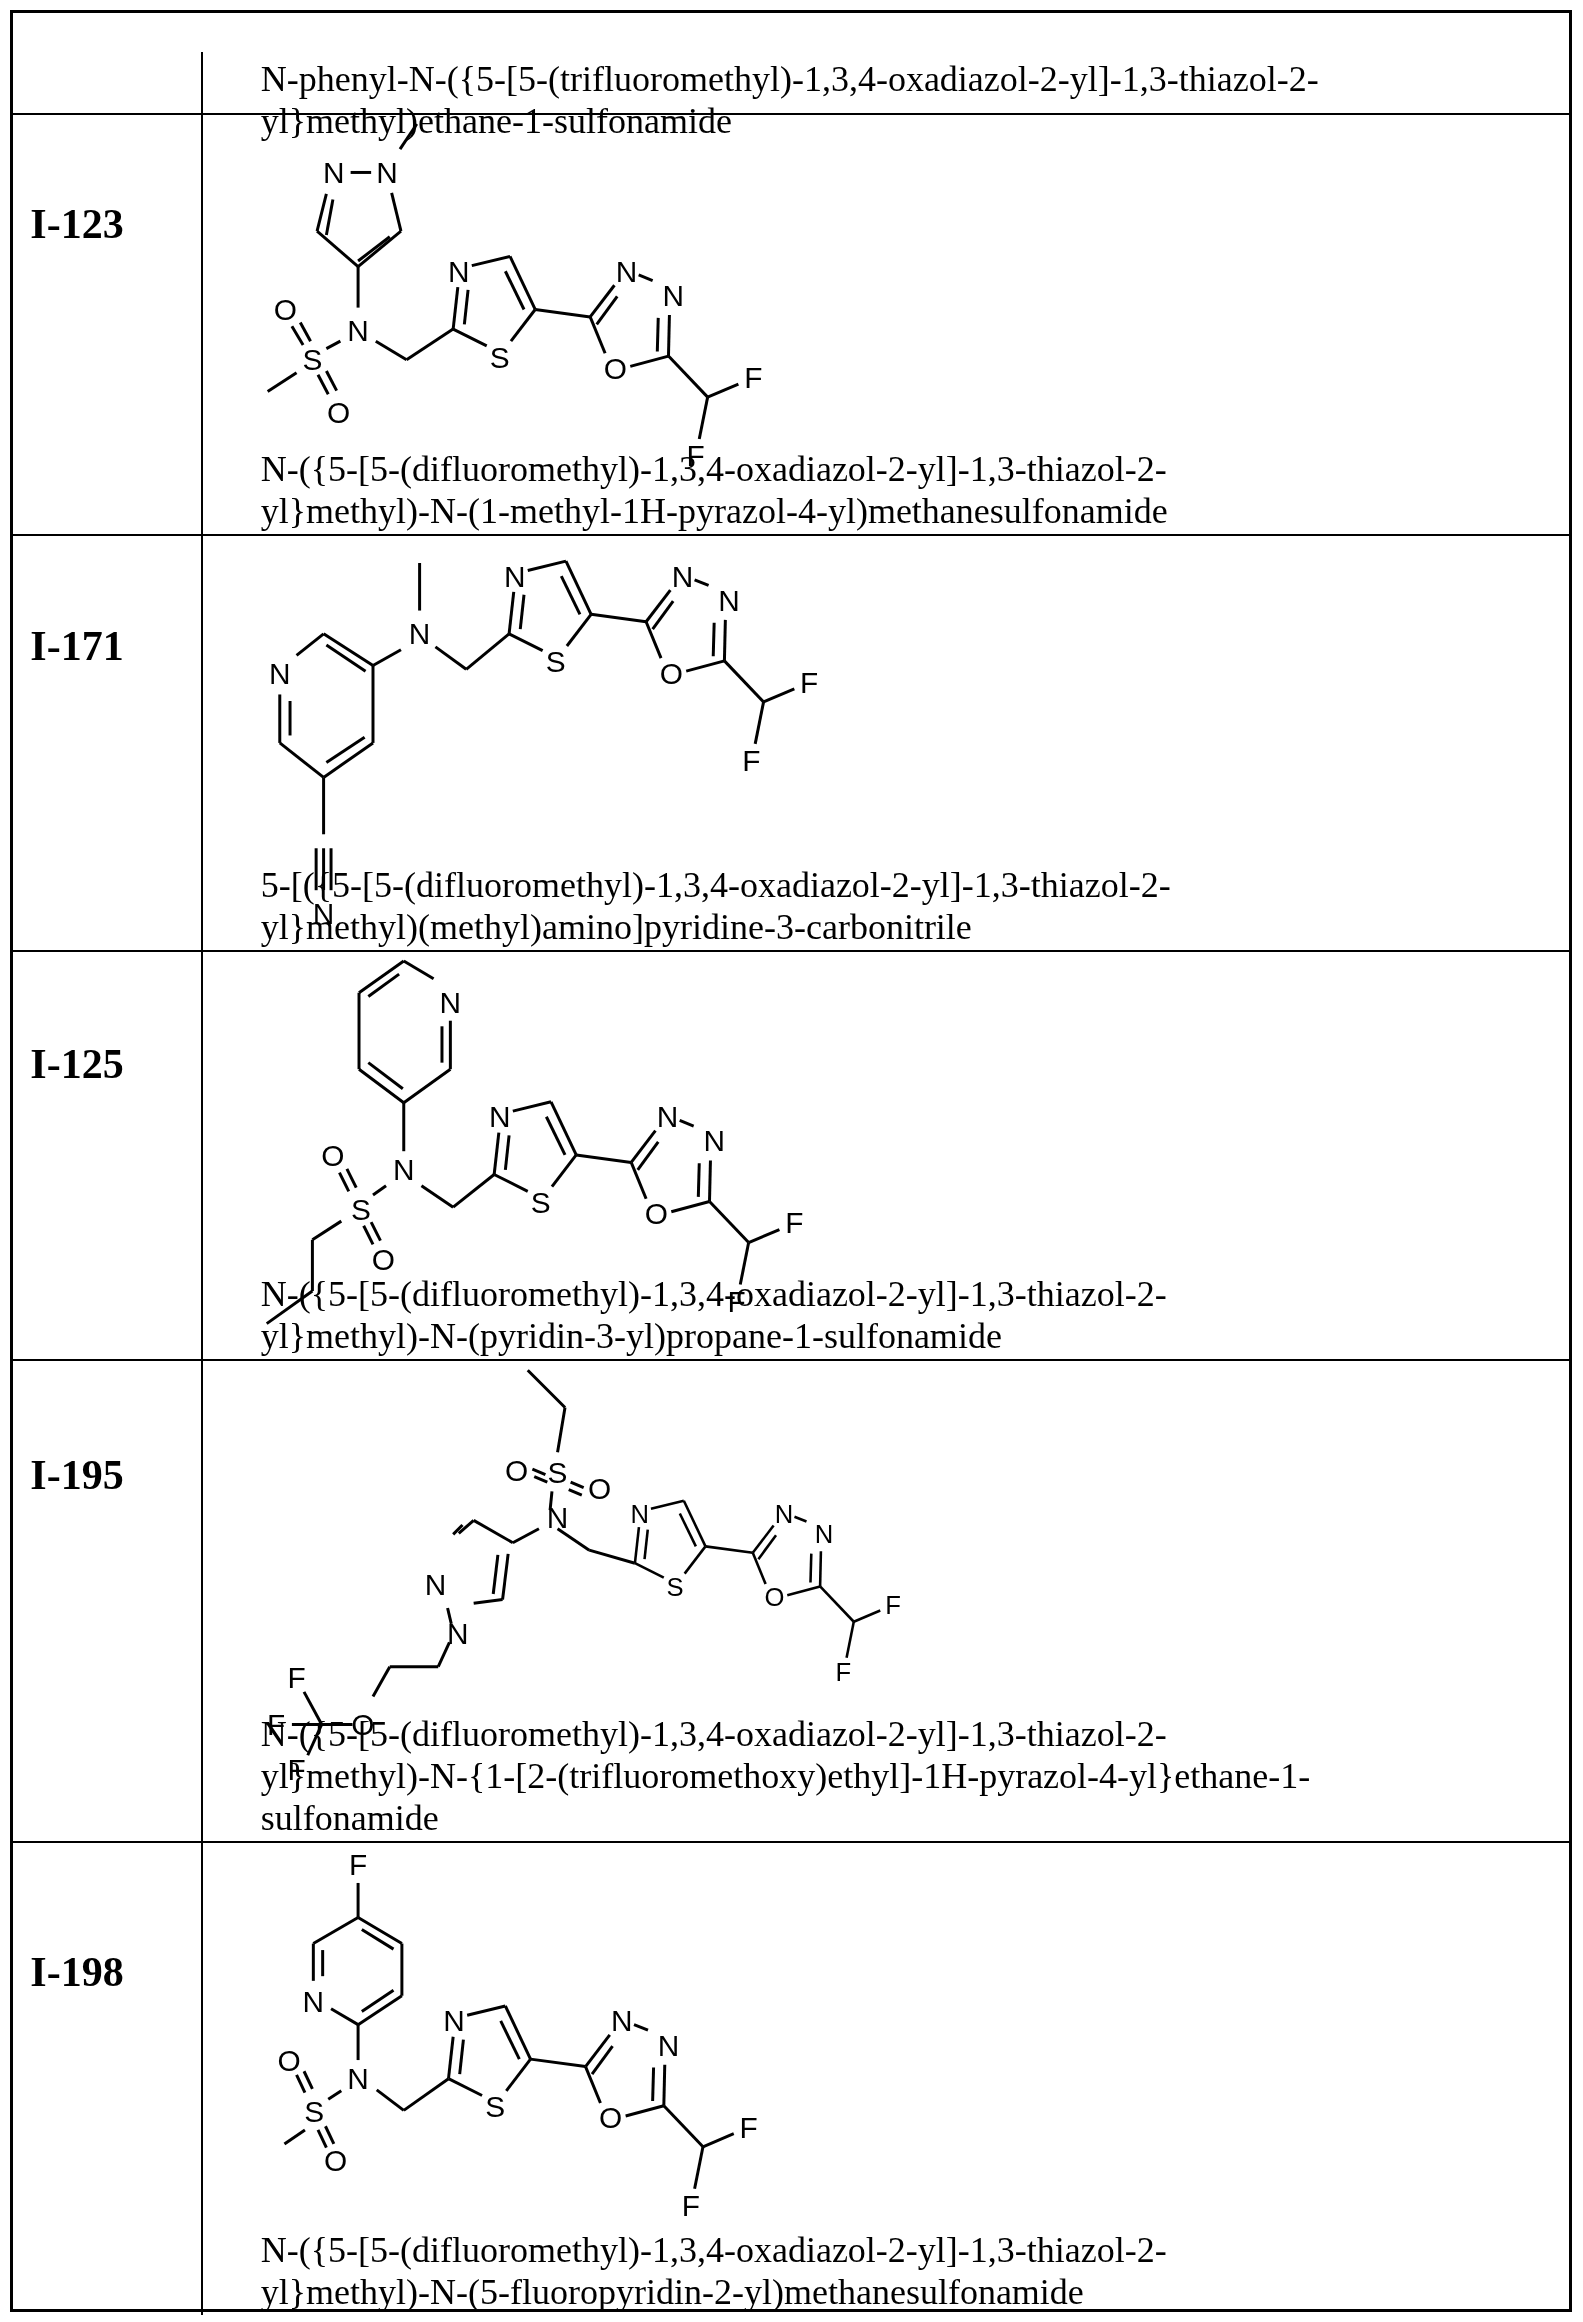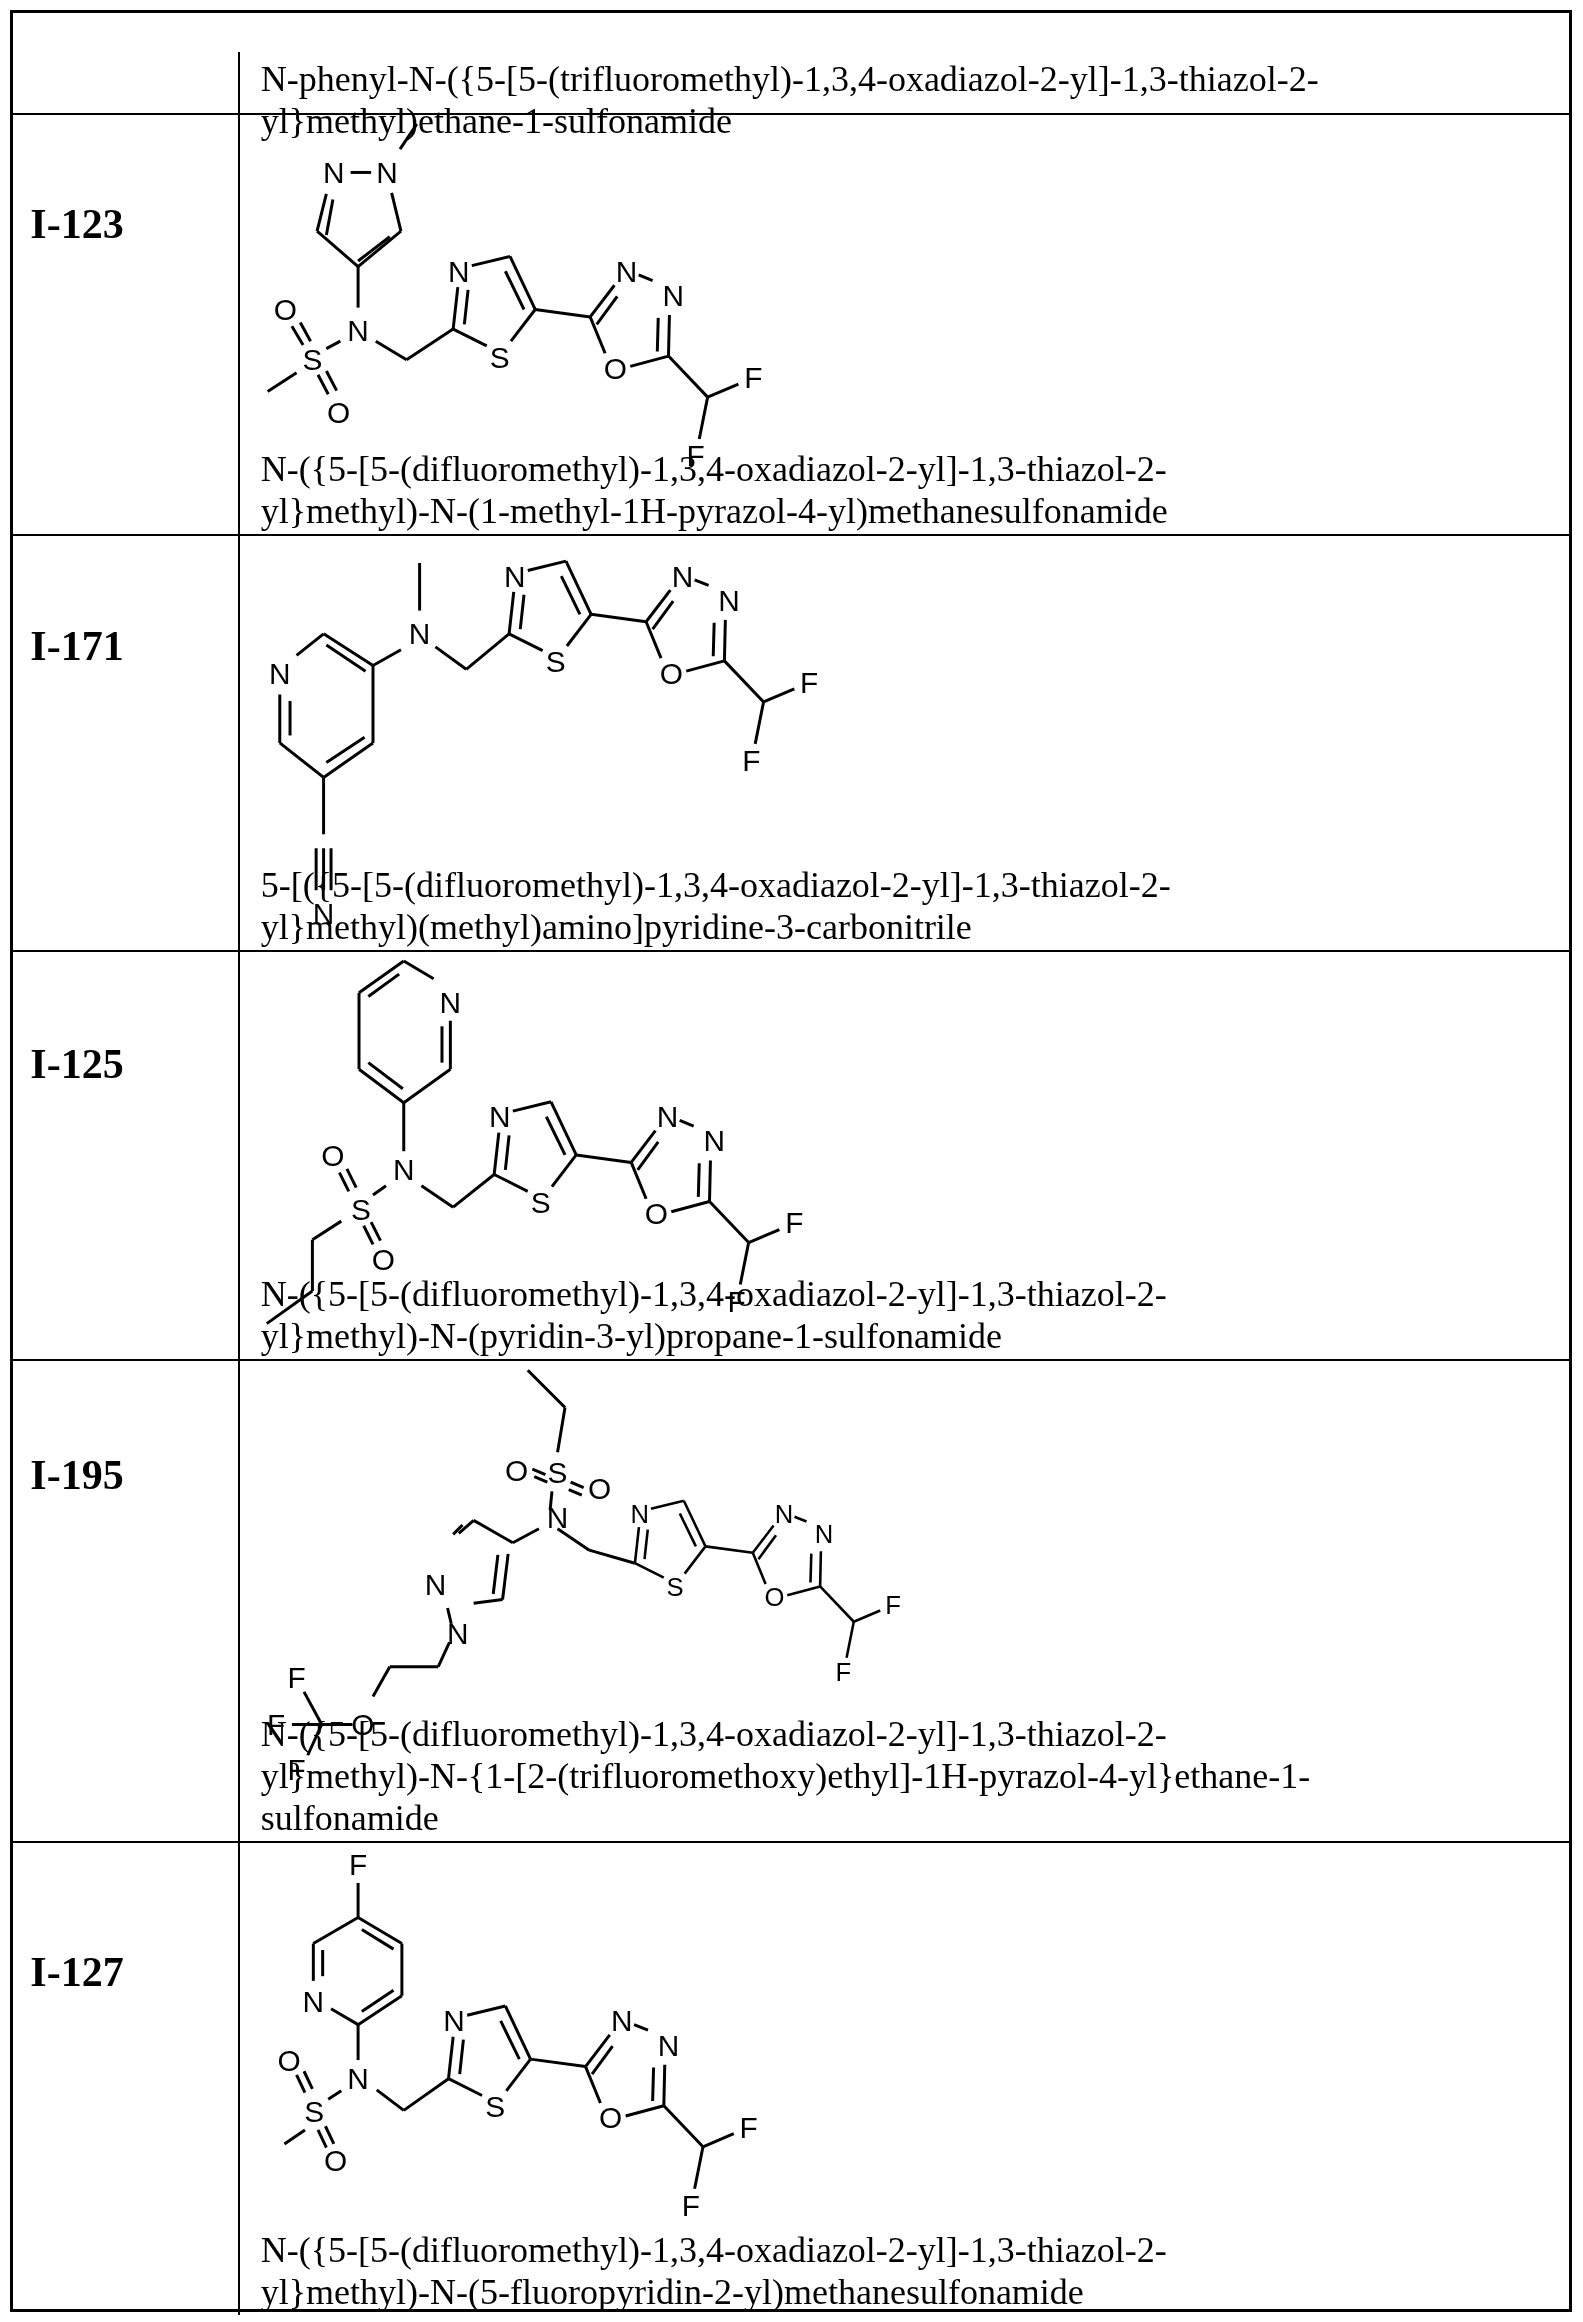--- a/index.html
+++ b/index.html
@@ -1,20 +1,20 @@
 <!DOCTYPE html>
 <html style="font-size:15px"><head>
 <meta charset="utf-8">
 <style>
   html, body { margin:0; padding:0; background:#ffffff; }
   body { width:1584px; height:2322px; position:relative; overflow:hidden; font-family:"Liberation Serif", "DejaVu Serif", serif; color:#000; }
   .tbl { position:absolute; left:10.3px; top:10.3px; width:1562px; border:3.7px solid #000; box-sizing:border-box; }
   .row { position:absolute; left:0; width:100%; border-top:2.8px solid #000; box-sizing:border-box; }
   .row.first { border-top:none;margin-top:39px; }
-  .cell-id { position:absolute; left:0; top:0; width:227px; height:100%; border-right:2.8px solid #000; box-sizing:border-box; }
+  .cell-id { position:absolute; left:0; top:0; width:190px; height:100%; border-right:2.8px solid #000; box-sizing:border-box; }
   .cell-body { position:absolute; left:227px; top:0; right:0; height:100%; }
   .cmp-id { position:absolute; left:17px; font-weight:bold; font-size:42px; line-height:1; }
   .name { position:absolute; left:20.5px; right:18.6px; bottom:1.9px; font-size:36px; line-height:42px; white-space:pre-line; }
   svg.mol { position:absolute; left:0; top:0; overflow:visible; }
   svg.mol line, svg.mol polyline { stroke:#000; stroke-width:3.2; fill:none; stroke-linecap:butt; }
   svg.mol text { font-family:"Liberation Sans", "DejaVu Sans", sans-serif; font-size:32px; fill:#000; text-anchor:middle; dominant-baseline:central; }
 </style>
 </head>
 <body>
 
@@ -65,21 +65,21 @@
     </div>
     <div class="cell-body">
       <div class="name">N-({5-[5-(difluoromethyl)-1,3,4-oxadiazol-2-yl]-1,3-thiazol-2-
 yl}methyl)-N-{1-[2-(trifluoromethoxy)ethyl]-1H-pyrazol-4-yl}ethane-1-
 sulfonamide</div>
     </div>
   </div>
 
   <div class="row" style="top:1828px; height:474px;">
     <div class="cell-id">
-      <div class="cmp-id" style="top:108px;">I-127</div>
+      <div class="cmp-id" style="top:108px;">I-198</div>
     </div>
     <div class="cell-body">
       <div class="name">N-({5-[5-(difluoromethyl)-1,3,4-oxadiazol-2-yl]-1,3-thiazol-2-
 yl}methyl)-N-(5-fluoropyridin-2-yl)methanesulfonamide</div>
     </div>
   </div>
 </div>
 
 <svg class="mol" width="1584" height="2322" viewBox="0 0 1699 2491">
   <defs>

